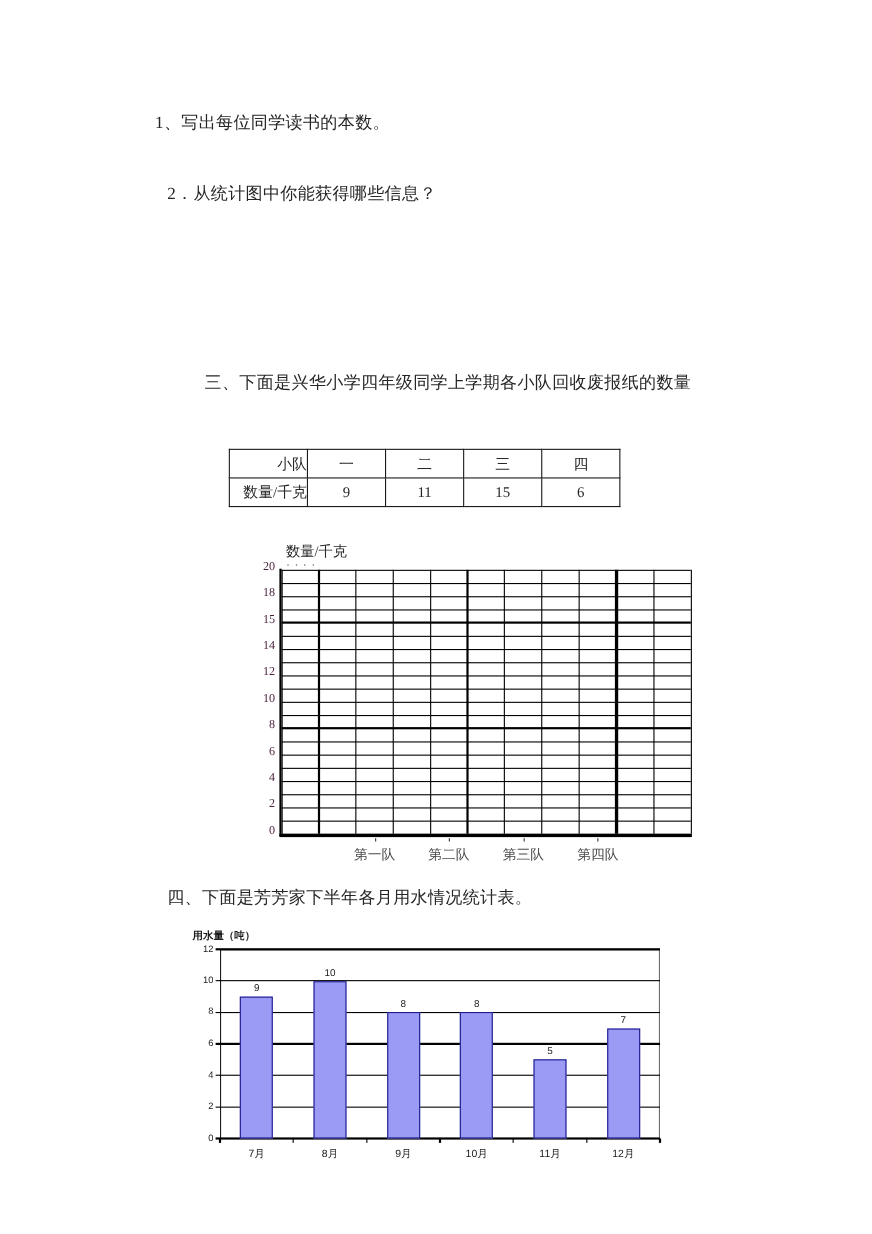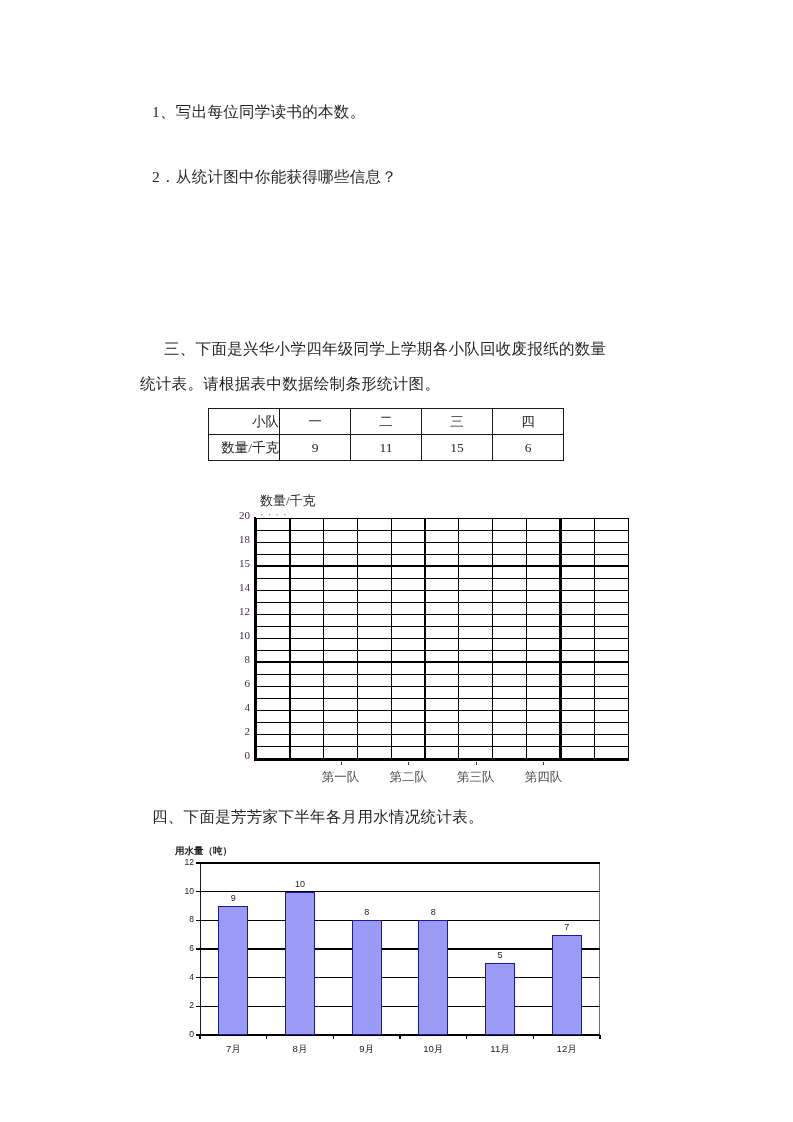--- a/index.html
+++ b/index.html
@@ -189,28 +189,27 @@
     color: #1a1a1a;
     text-align: center;
     font-family: "Liberation Sans", sans-serif;
   }
 </style>
 </head>
 <body>
 
 <div class="page">
 
-  <div class="q-line" style="left:152px; top:100px;">1、写出每位同学读书的本数。</div>
+  <div class="q-line" style="left:141px; top:100px;">1、写出每位同学读书的本数。</div>
 
   <div class="q-line" style="left:152px; top:165px;">2．从统计图中你能获得哪些信息？</div>
 
 
-  <div class="q-line" style="left:164px; top:337px;">三、下面是兴华小学四年级同学上学期各小队回收废报纸的数量</div>
-
-  <div class="q-line" style="left:140px; top:372px;">统计表。请根据表中数据绘制条形统计图。</div>
+  <div class="q-line" style="left:186px; top:337px;">三、下面是兴华小学四年级同学上学期各小队回收废报纸的数量</div>
+
 
   <table class="data-table" style="left:208px; top:408px;">
     <tbody>
         <tr>
       <td class="label-cell">小队</td>
       <td class="val-cell">一</td>
       <td class="val-cell">二</td>
       <td class="val-cell">三</td>
       <td class="val-cell">四</td>
     </tr>

